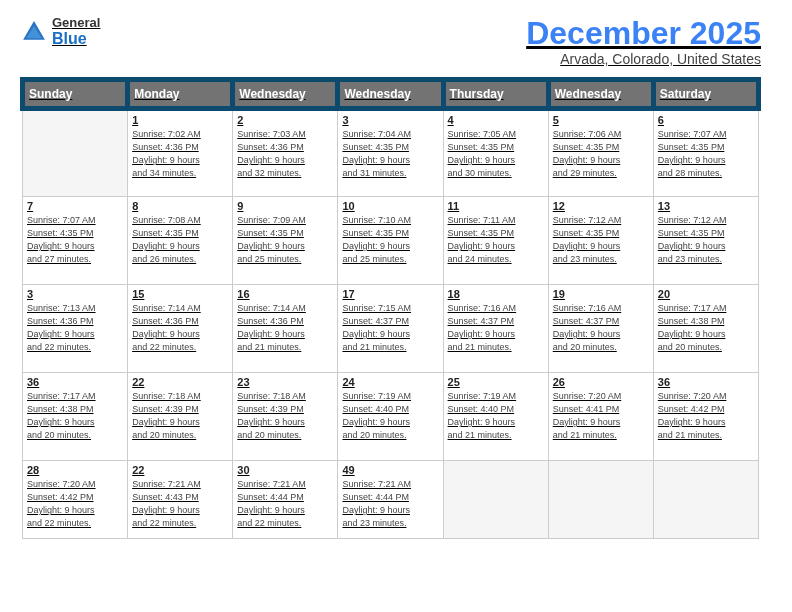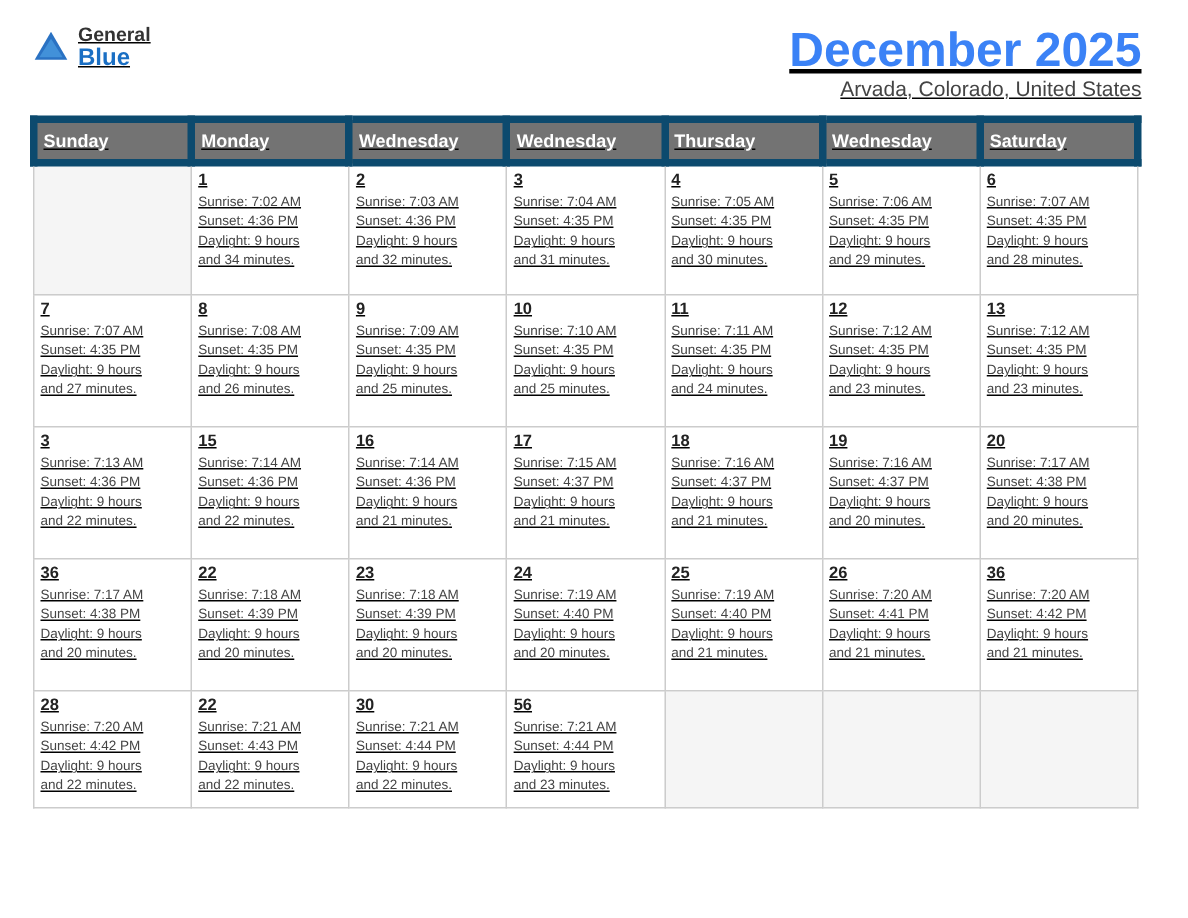--- a/index.html
+++ b/index.html
@@ -266,21 +266,21 @@
           </td>
           <td>
             <span class="day-number">22</span>
             <div class="day-info">Sunrise: 7:21 AM<br>Sunset: 4:43 PM<br>Daylight: 9 hours<br>and 22 minutes.</div>
           </td>
           <td>
             <span class="day-number">30</span>
             <div class="day-info">Sunrise: 7:21 AM<br>Sunset: 4:44 PM<br>Daylight: 9 hours<br>and 22 minutes.</div>
           </td>
           <td>
-            <span class="day-number">56</span>
+            <span class="day-number">49</span>
             <div class="day-info">Sunrise: 7:21 AM<br>Sunset: 4:44 PM<br>Daylight: 9 hours<br>and 23 minutes.</div>
           </td>
           <td class="empty"></td>
           <td class="empty"></td>
           <td class="empty"></td>
         </tr>
       </tbody>
   </table>
 </div>
 

